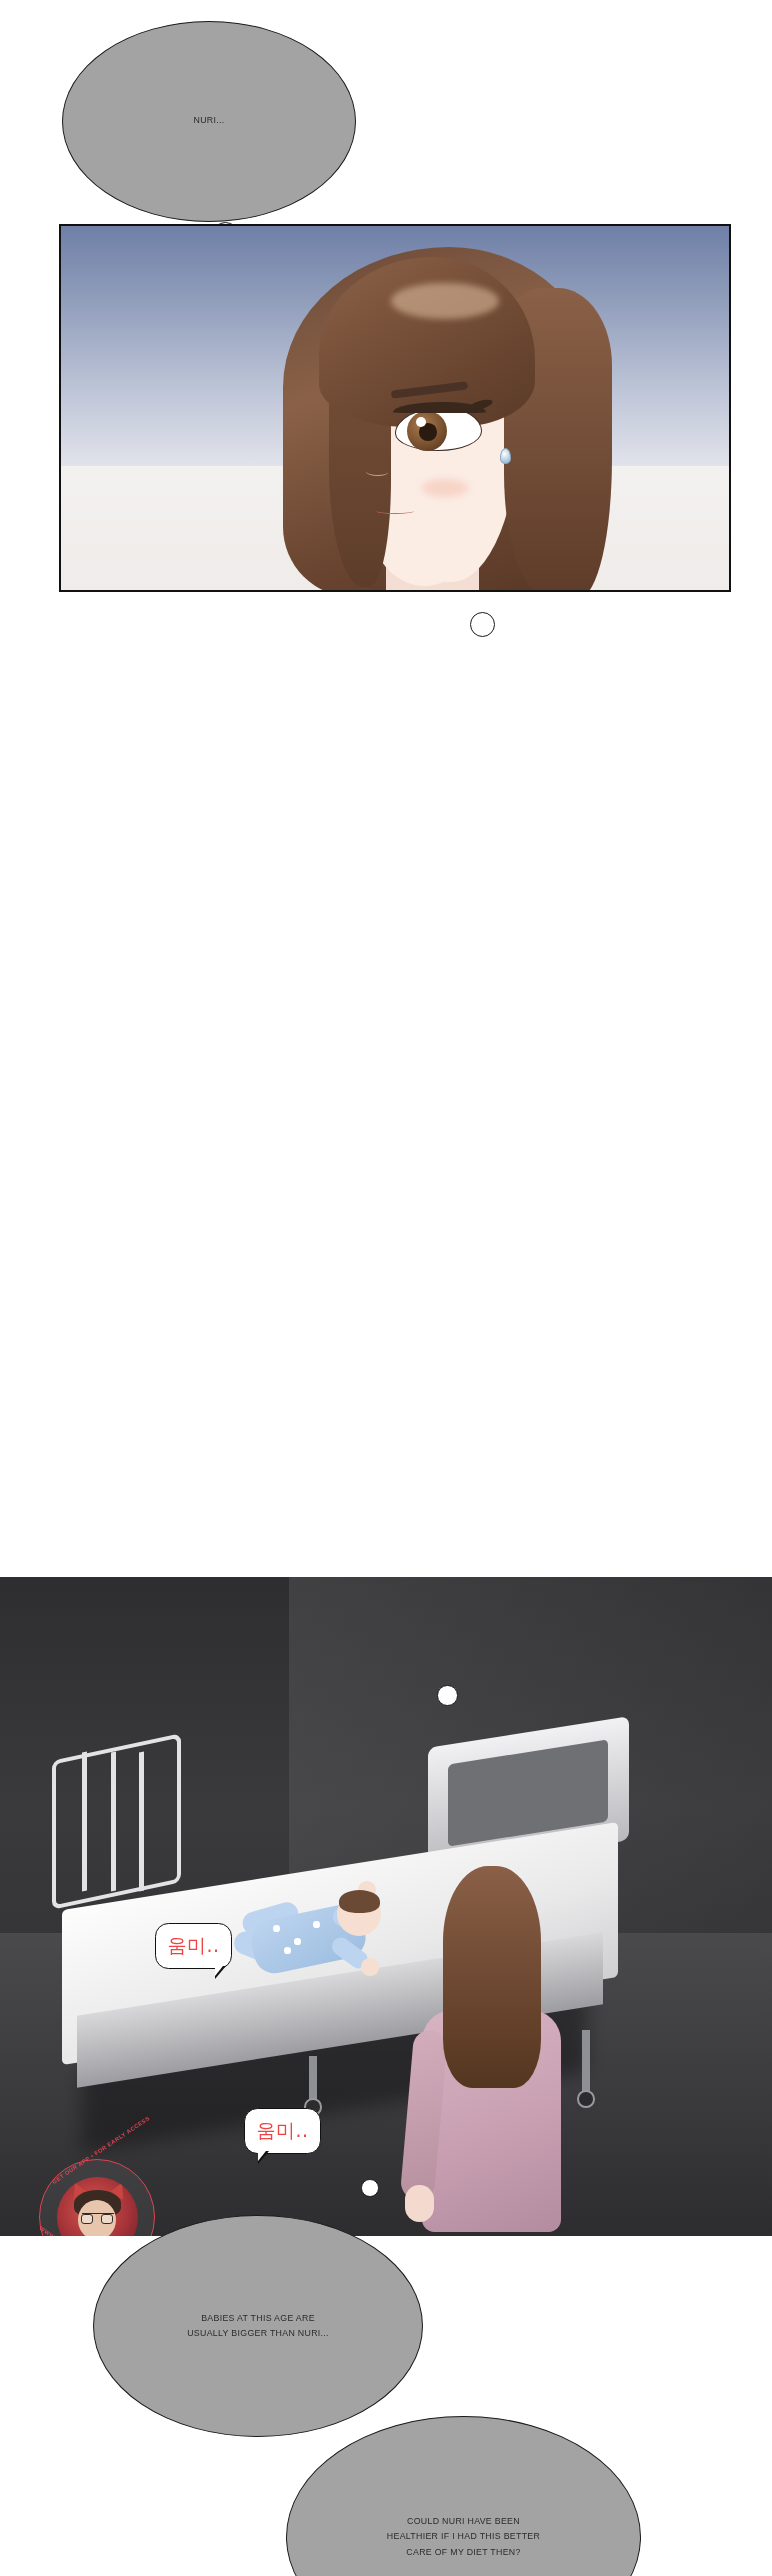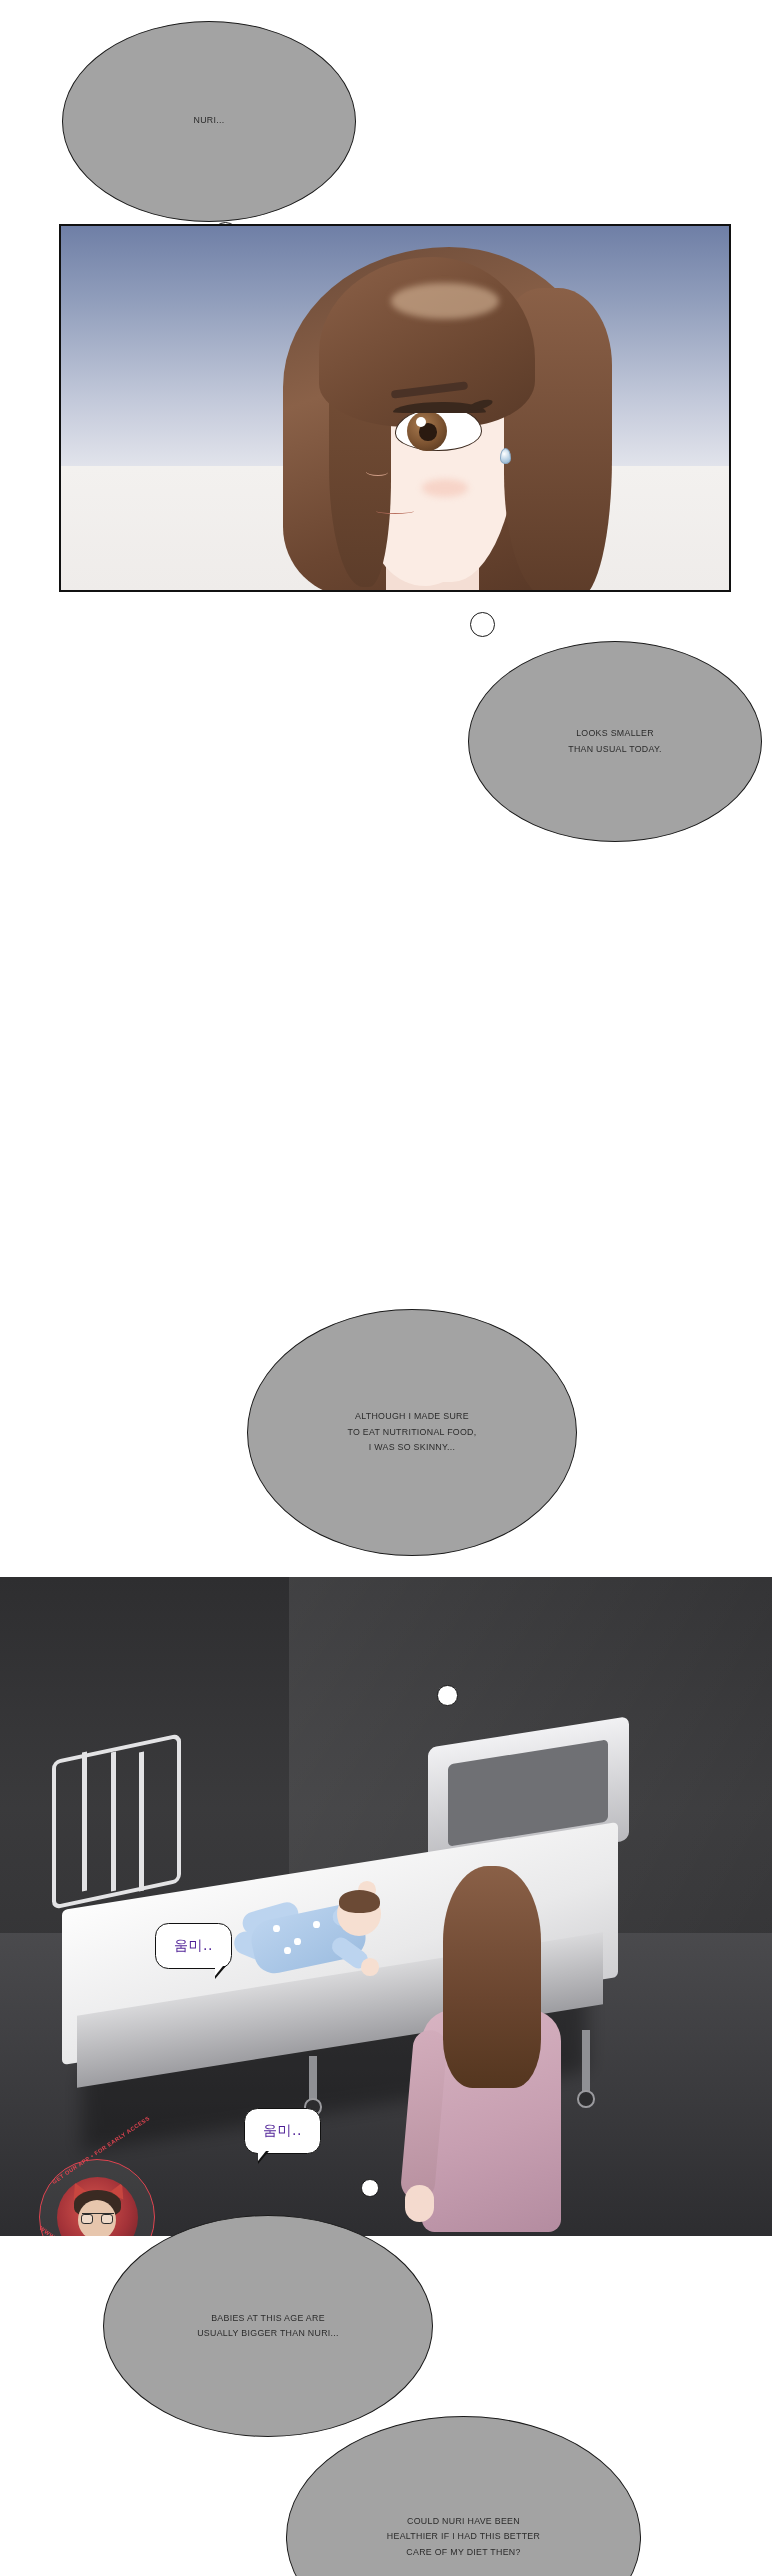--- a/index.html
+++ b/index.html
@@ -525,22 +525,22 @@
     position: absolute;
     background: #ffffff;
     border: 1.5px solid #111111;
     border-radius: 13.4px;
     display: flex;
     align-items: center;
     justify-content: center;
     box-sizing: border-box;
   }
   .sfx-text {
-    font-size: 14px;
-    color: #4c1d95;
+    font-size: 19px;
+    color: #ef4444;
     letter-spacing: 0.5px;
     font-family: "DejaVu Sans", sans-serif;
   }
   .sfx-tail {
     position: absolute;
     width: 0; height: 0;
     border-top: 13.4px solid #111111;
     border-right: 11.3px solid transparent;
   }
   .sfx-tail::after {
@@ -583,31 +583,22 @@
     <div class="eye-lid"></div>
     <div class="lash"></div>
 
     <div class="nose"></div>
     <div class="cheek"></div>
     <div class="mouth"></div>
     <div class="tear"></div>
   </div>
 
   <div class="tail-dot" style="left:470px; top:612px; width:25px; height:25px;"></div>
-  <div class="bubble" style="left:468px; top:641px; width:294px; height:201px;">
-    <div class="bubble-text">LOOKS SMALLER
-THAN USUAL TODAY.</div>
-  </div>
-
-
-  <div class="bubble" style="left:247px; top:1309px; width:330px; height:247px;">
-    <div class="bubble-text">ALTHOUGH I MADE SURE
-TO EAT NUTRITIONAL FOOD,
-I WAS SO SKINNY...</div>
-  </div>
+
+
   <div class="tail-dot" style="left:437px; top:1685px; width:20.6px; height:20.6px; z-index:5;"></div>
 
   <div class="panel-room">
     <div class="room-wall-light"></div>
     <div class="room-floor"></div>
 
     <div class="bed-shadow"></div>
 
     <div class="bed-rail-left"></div>
     <div class="rail-bar" style="left:82px;"></div>
@@ -666,21 +657,21 @@
         <div class="wm-lens" style="left:44px; top:37px;"></div>
       </div>
       <div class="wm-text">
         <span style="left:12.4px; top:20.6px; transform: rotate(-34deg);">GET OUR APP • FOR EARLY ACCESS</span>
         <span style="left:3.1px; top:66px; transform: rotate(36deg);">WWW.TOONEISHDETEENYSCANS.COM</span>
       </div>
     </div>
   </div>
 
   <div class="tail-dot" style="left:361px; top:2179px; width:17.5px; height:17.5px;"></div>
-  <div class="bubble" style="left:103px; top:2215px; width:330px; height:222px;justify-content:center;">
+  <div class="bubble" style="left:93px; top:2215px; width:330px; height:222px;justify-content:center;">
     <div class="bubble-text">BABIES AT THIS AGE ARE
 USUALLY BIGGER THAN NURI...</div>
   </div>
 
   <div class="bubble" style="left:286px; top:2416px; width:355px; height:242px;">
     <div class="bubble-text">COULD NURI HAVE BEEN
 HEALTHIER IF I HAD THIS BETTER
 CARE OF MY DIET THEN?</div>
   </div>
 

